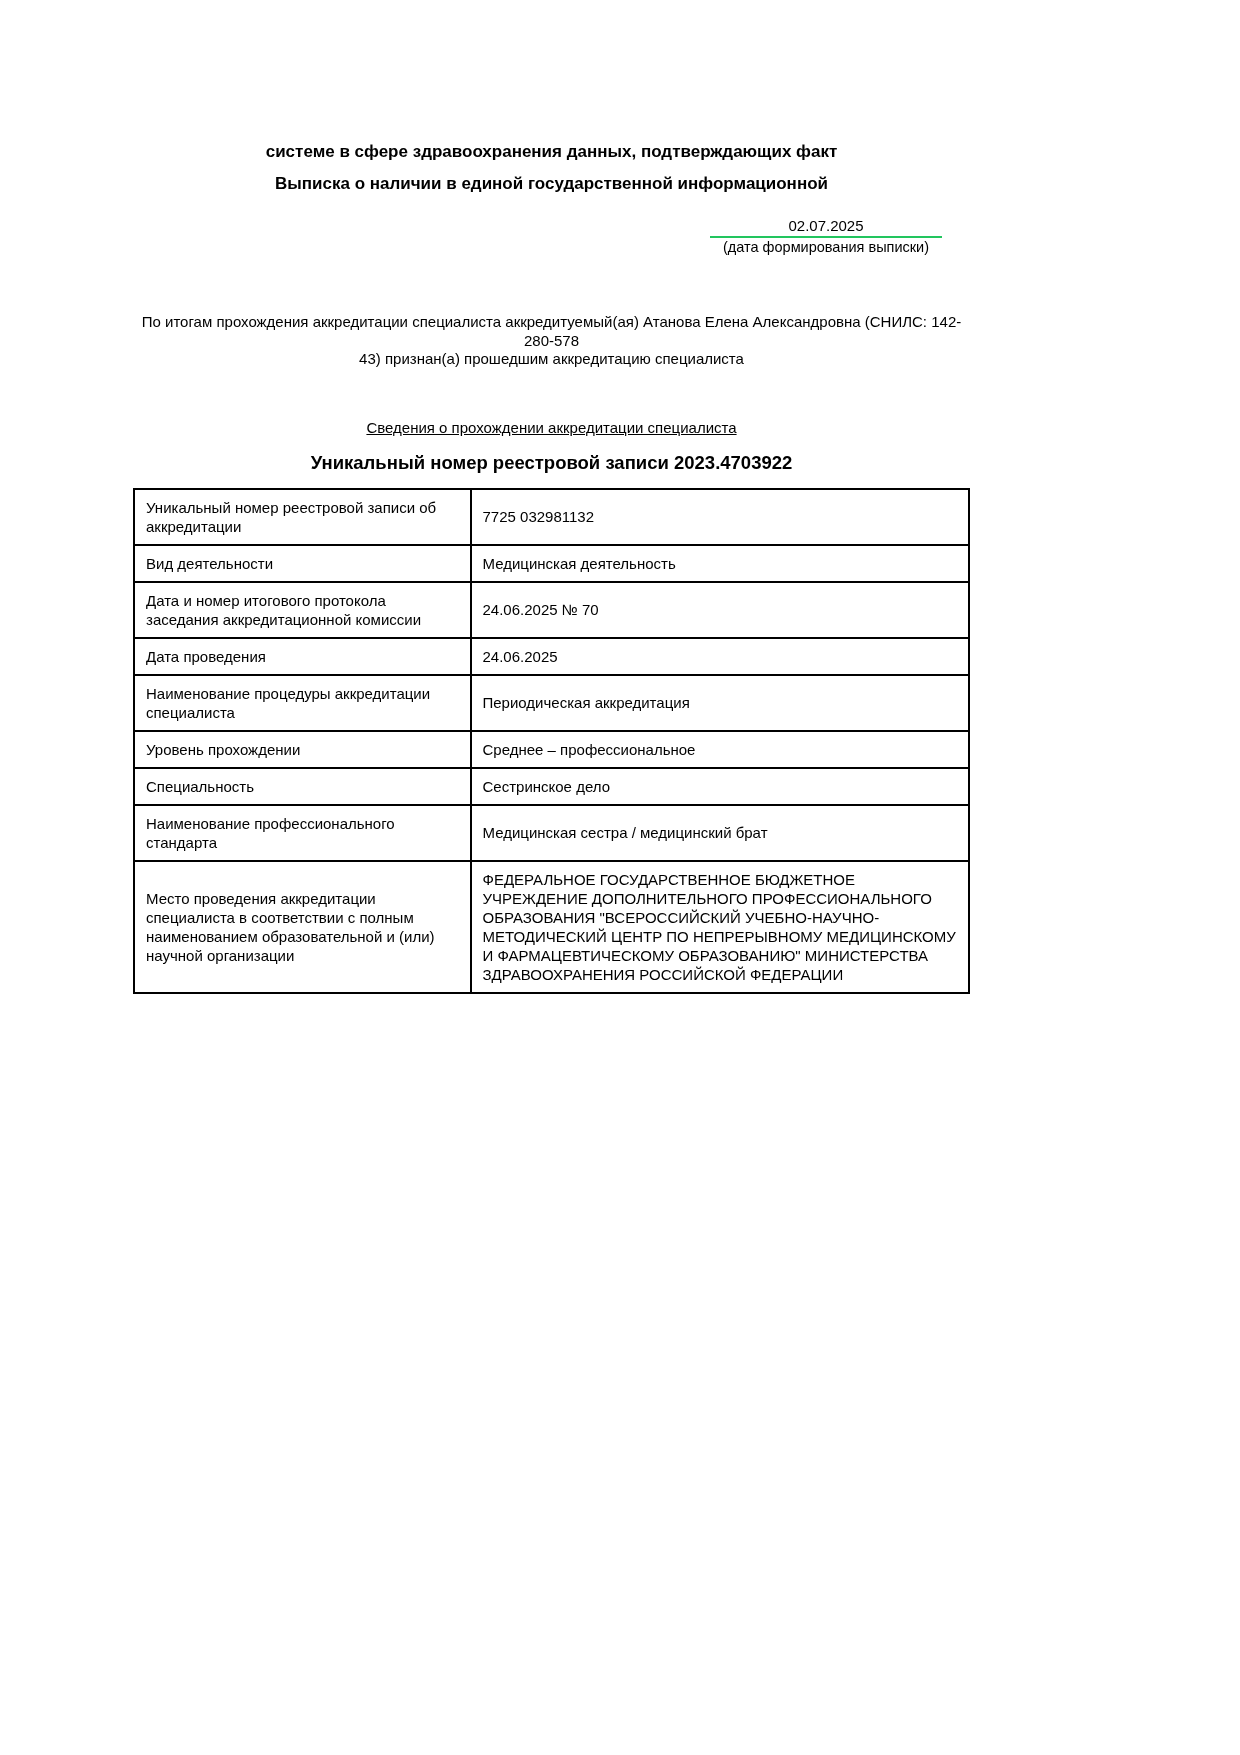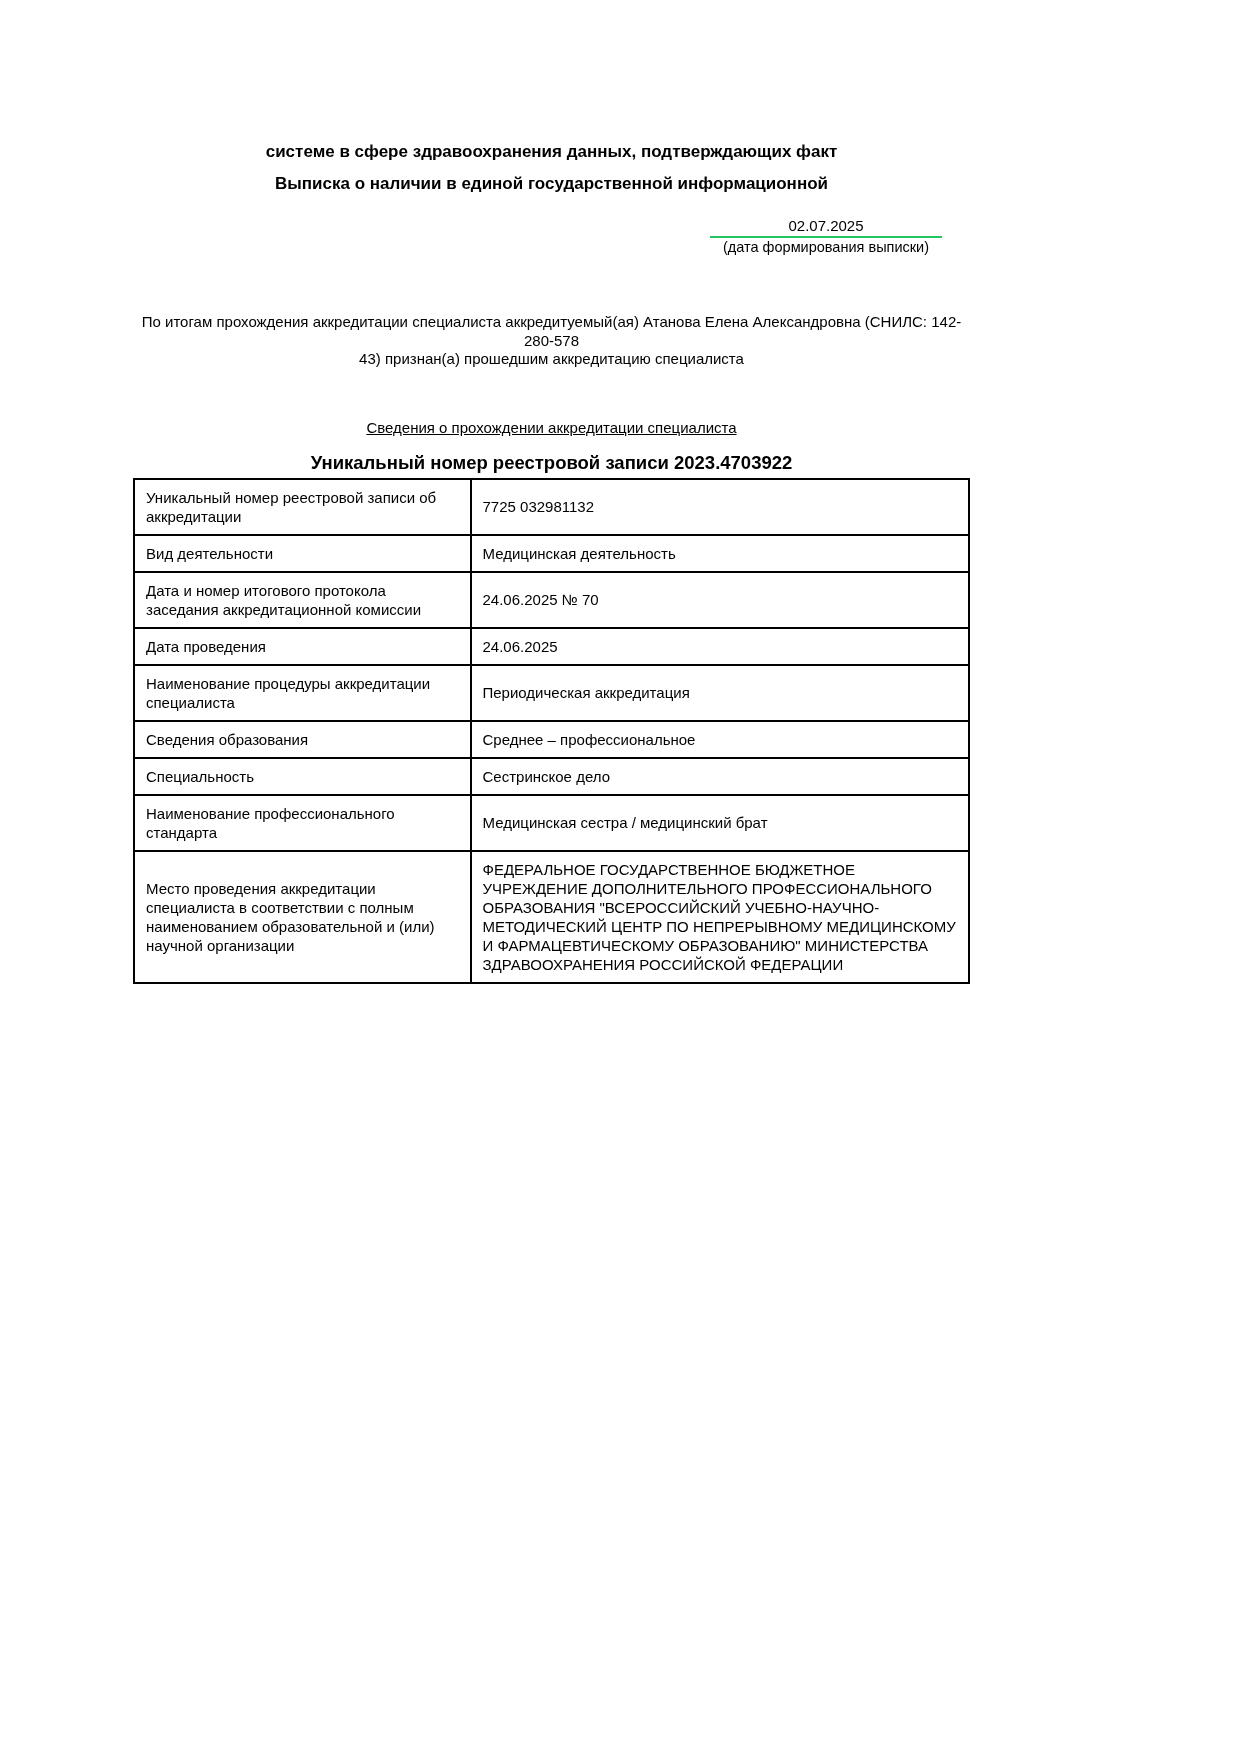--- a/index.html
+++ b/index.html
@@ -53,21 +53,21 @@
   }
 
   .registry-heading {
     margin-top: 16px;
     text-align: center;
     font-size: 18.5px;
     font-weight: bold;
   }
 
   table.acc-table {
-    margin-top: 4px;
+    margin-top: 14px;
     width: 837px;
     border-collapse: collapse;
     table-layout: fixed;
     border-radius: 7px;
   }
   table.acc-table td {
     border: 2px solid #000;
     font-size: 15px;
     line-height: 19px;
     vertical-align: middle;
@@ -118,21 +118,21 @@
         </tr>
         <tr>
           <td class="col-label">Дата проведения</td>
           <td class="col-value">24.06.2025</td>
         </tr>
         <tr>
           <td class="col-label">Наименование процедуры аккредитации специалиста</td>
           <td class="col-value">Периодическая аккредитация</td>
         </tr>
         <tr>
-          <td class="col-label">Сведения образования</td>
+          <td class="col-label">Уровень прохождении</td>
           <td class="col-value">Среднее – профессиональное</td>
         </tr>
         <tr>
           <td class="col-label">Специальность</td>
           <td class="col-value">Сестринское дело</td>
         </tr>
         <tr>
           <td class="col-label">Наименование профессионального стандарта</td>
           <td class="col-value">Медицинская сестра / медицинский брат</td>
         </tr>

